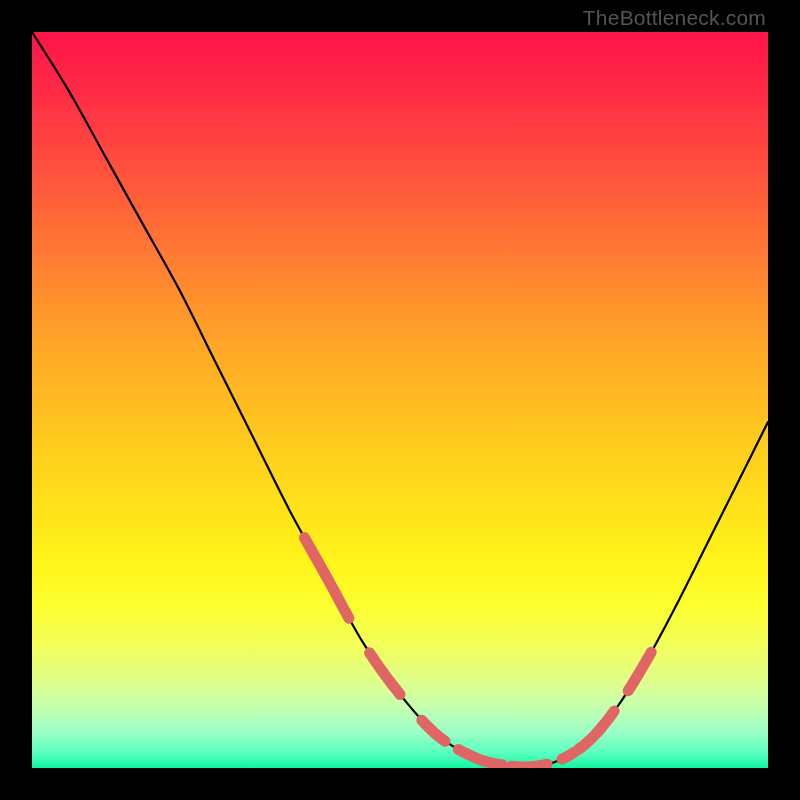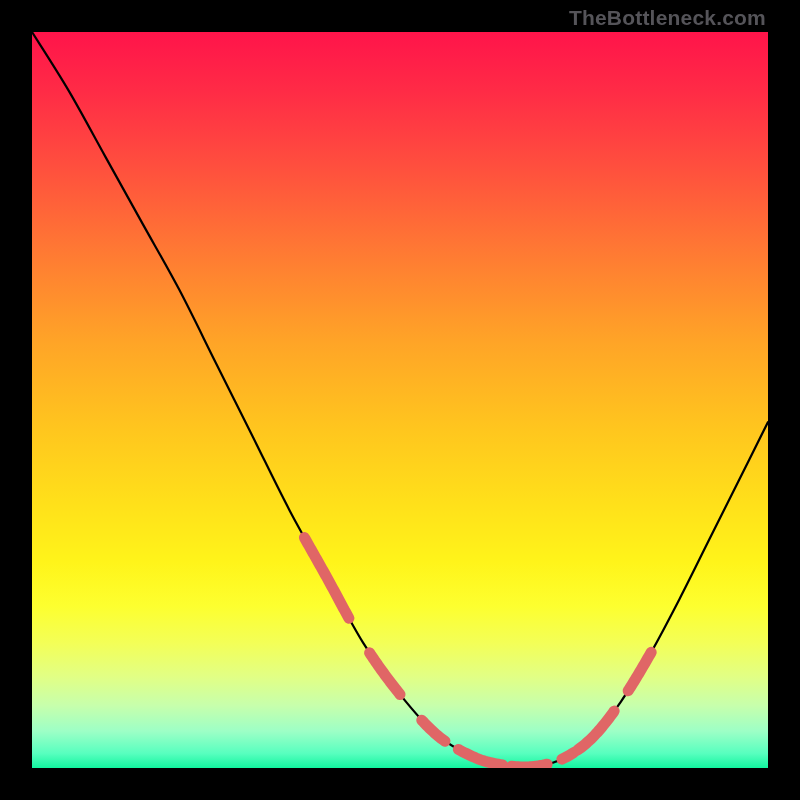--- a/index.html
+++ b/index.html
@@ -39,21 +39,21 @@
       #9dffc6 95%,
       #58ffbf 98%,
       #12f59f 100%
     );
   }
   .watermark {
     position: absolute;
     top: 6px;
     right: 34px;
     font-size: 21px;
-    font-weight: 700;
+    font-weight: 400;
     color: #555459;
     letter-spacing: 0.2px;
     user-select: none;
   }
   svg.overlay {
     position: absolute;
     left: 0;
     top: 0;
     width: 736px;
     height: 736px;

